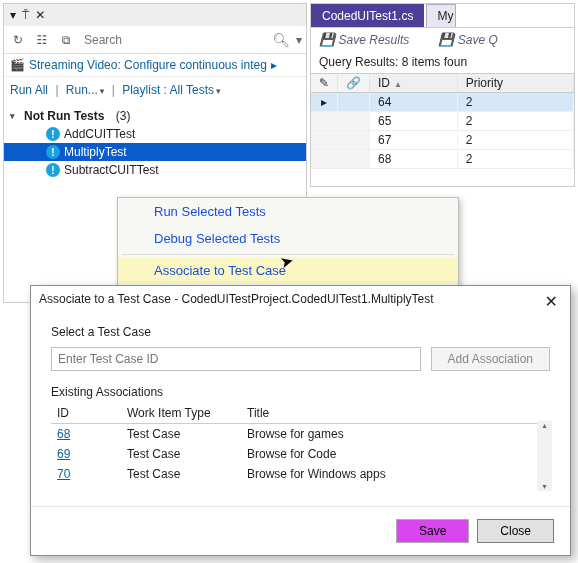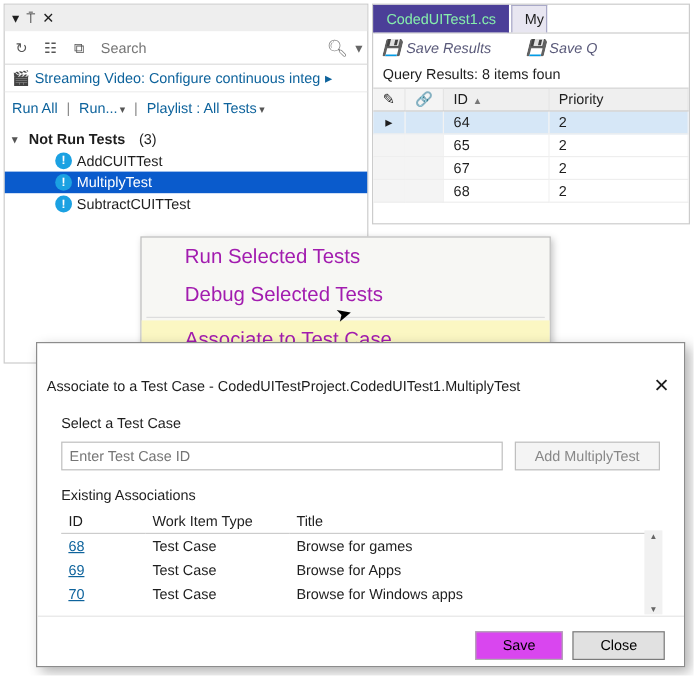--- a/index.html
+++ b/index.html
@@ -25,44 +25,44 @@
   .tree-row.sel { background: #0a5bcc; color: #fff; }
   .caret { width: 10px; font-size: 9px; color: #555; }
   .ticon { width: 14px; height: 14px; border-radius: 50%; display: inline-flex; align-items: center; justify-content: center; color: #fff; font-size: 10px; font-weight: bold; }
   .ticon.blue { background: #1ba1e2; }
   .indent { width: 14px; }
 
   
   .coded-panel { position: absolute; left: 310px; top: 3px; right: 3px; height: 184px; border: 1px solid #ccc; background: #fff; overflow: hidden;}
   .tabstrip { display: flex; }
   .tab { padding: 4px 10px; border: 1px solid #a9a9c8; border-bottom: none; background: #e8e6f1; margin-right: 2px; font-size: 12px;}
-  .tab.active { background: #4b3f98; color: #86efac; border-color: #4b3f98;}
+  .tab.active { background: #4b3f98; color: #ffffff; border-color: #4b3f98;}
   .tab.trunc { overflow: hidden; max-width: 30px; }
   .results-bar { display: flex; gap: 29px; padding: 4px 8px; color: #5a5a7a; align-items: center; border-top: 1px solid #ccc; font-style: italic; }
   .results-bar .icn { color: #8a84c2; font-size: 13px; }
   .query-txt { padding: 4px 8px; border-bottom: 1px solid #ccc; }
   .grid { width: 100%; border-collapse: collapse; }
   .grid th { background: #efefef; text-align: left; padding: 2px 8px; font-weight: normal; border-bottom: 1px solid #ccc; border-right: 1px solid #e4e4e4; font-size: 12px;}
   .grid td { padding: 2px 8px; border-bottom: 1px solid #eee; border-right: 1px solid #f2f2f2; }
   .grid tr.selh td { background: #d6e7f7; }
   .grid .rowhdr { width: 22px; background: #f4f4f4; text-align: center; }
   .grid th .sort { font-size: 8px; color: #777; margin-left: 4px;}
 
   
   .ctx { position: absolute; left: 117px; top: 197px; width: 342px; background: #f7f7f4; border: 1px solid #bdbdbd; box-shadow: 2px 2px 6px rgba(0,0,0,.25); }
-  .ctx-item { padding: 6px 36px; color: #a21caf; font-size: 17px; }
+  .ctx-item { padding: 6px 36px; color: #1d4ed8; font-size: 13px; }
   .ctx-item.hl { background: #fbf7c3; }
   .ctx-sep { height: 1px; background: #ddd; margin: 2px 4px; }
 
   
   .cursor { position: absolute; left: 280px; top: 252px; font-size: 16px; color: #000; pointer-events: none; transform: rotate(-15deg);}
   
   
   .dialog { position: absolute; left: 30px; top: 285px; width: 541px; height: 271px; background: #fff; border: 1px solid #8c8c8c; box-shadow: 4px 4px 10px rgba(0,0,0,.3); display: flex; flex-direction: column;}
-  .dlg-title { display: flex; padding: 6px 8px; align-items: center; margin-top: 20px; }
+  .dlg-title { display: flex; padding: 6px 8px; align-items: flex-start; }
   .dlg-title-text { flex: 1; font-size: 12px; }
   .dlg-close { font-size: 16px; padding: 0 4px; cursor: pointer; }
   .dlg-body { padding: 8px 20px; flex: 1; display:flex; flex-direction: column;}
   .field-row { display: flex; gap: 10px; margin: 4px 0 14px; }
   .tc-input { flex: 1; border: 1px solid #bfbfbf; padding: 4px 6px; font-size: 12px; color: #c2410c; }
   .assoc-btn { border: 1px solid #bfbfbf; background: #f4f4f4; color: #888; padding: 4px 16px; font-size: 12px; }
   .assoc-table { width: 100%; border-collapse: collapse; }
   .assoc-table th { text-align: left; font-weight: normal; padding: 3px 6px; border-bottom: 1px solid #ccc; font-size: 12px;}
   .assoc-table td { padding: 3px 6px; font-size: 12px; }
   .assoc-table a { color: #0e639c; text-decoration: underline; }
@@ -191,40 +191,40 @@
 
 <div class="dialog">
   <div class="dlg-title">
     <span class="dlg-title-text">Associate to a Test Case - CodedUITestProject.CodedUITest1.MultiplyTest</span>
     <span class="dlg-close">✕</span>
   </div>
   <div class="dlg-body">
     <span class="lbl">Select a Test Case</span>
     <div class="field-row">
       <input class="tc-input" placeholder="Enter Test Case ID" style="">
-      <button class="assoc-btn">Add MultiplyTest</button>
+      <button class="assoc-btn">Add Association</button>
     </div>
     <span class="lbl">Existing Associations</span>
     <div class="list-scroll">
       <table class="assoc-table">
         <tbody>
             <tr>
           <th style="width:70px">ID</th>
           <th style="width:120px">Work Item Type</th>
           <th>Title</th>
         </tr>
         <tr>
               <td><a>68</a></td>
               <td>Test Case</td>
               <td>Browse for games</td>
             </tr>
         <tr>
               <td><a>69</a></td>
               <td>Test Case</td>
-              <td>Browse for Apps</td>
+              <td>Browse for Code</td>
             </tr>
         <tr>
               <td><a>70</a></td>
               <td>Test Case</td>
               <td>Browse for Windows apps</td>
             </tr>
       </tbody>
         </table>
       <div class="sb">
           <span>▴</span>

